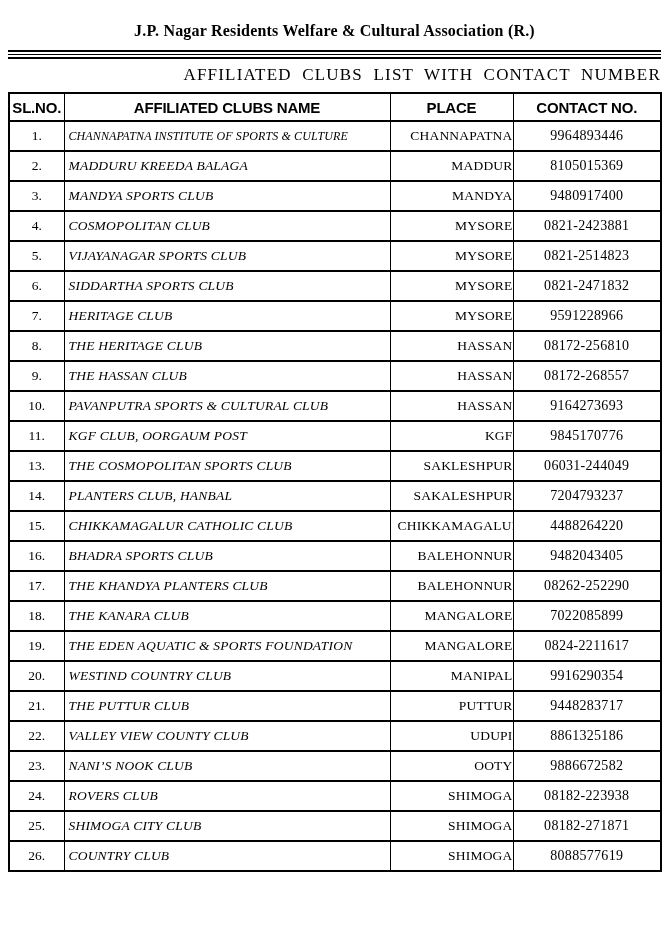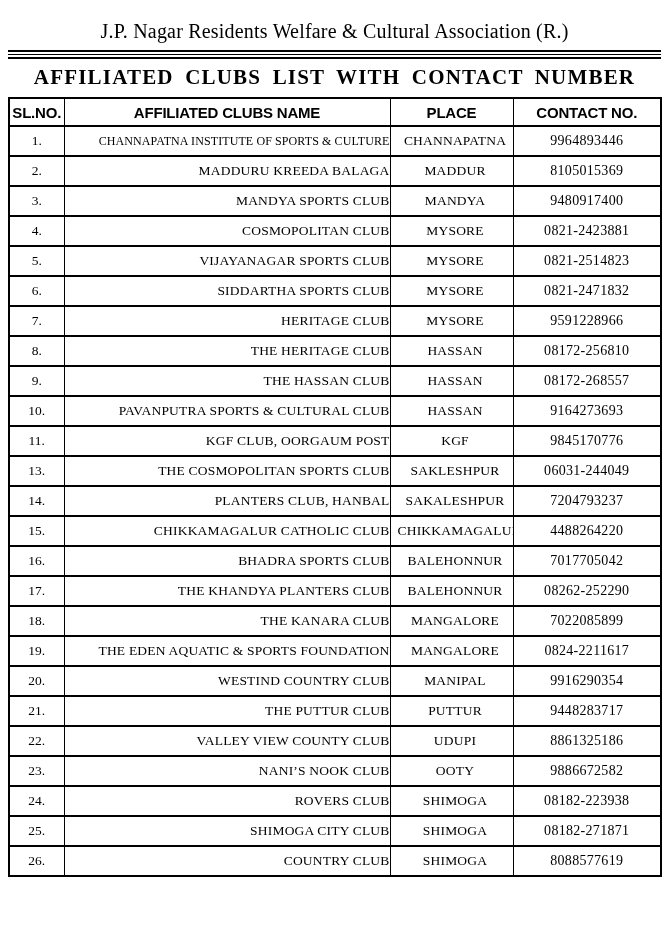--- a/index.html
+++ b/index.html
@@ -13,38 +13,38 @@
     font-family: "Liberation Serif", serif;
     color: #000000;
     overflow: hidden;
   }
   .doc {
     padding: 14px 8px 0 8px;
   }
   .doc-title {
     text-align: center;
     font-family: "Liberation Serif", serif;
-    font-weight: 400;
-    font-size: 20px;
+    font-weight: 700;
+    font-size: 16px;
     line-height: 26px;
     letter-spacing: 0.2px;
     margin: 4px 0 6px 0;
   }
   .title-rule {
     width: 653px;
     margin: 0 auto 6px auto;
   }
   .title-rule .r1 { height: 2px; background: #000; margin-bottom: 2px; }
   .title-rule .r2 { height: 1px; background: #000; margin-bottom: 2px; }
   .title-rule .r3 { height: 2px; background: #000; }
   .doc-subtitle {
-    text-align: center;
+    text-align: right;
     font-family: "Liberation Serif", serif;
-    font-weight: 700;
-    font-size: 21px;
+    font-weight: 400;
+    font-size: 17px;
     letter-spacing: 1.2px;
     word-spacing: 5px;
     margin: 6px 0 7px 0;
   }
   table.clubs {
     width: 652px;
     margin: 0 auto;
     border-collapse: collapse;
     table-layout: fixed;
     border: 2px solid #000;
@@ -65,22 +65,22 @@
     font-weight: 700;
     font-size: 15px;
     letter-spacing: -0.2px;
     text-align: center;
   }
   .clubs tbody td {
     height: 28px;
     font-size: 13.5px;
   }
   .clubs td.sl      { text-align: center; }
-  .clubs td.name    { text-align: right; padding-left: 4px;  letter-spacing: 0.2px; }
-  .clubs td.place   { text-align: center; padding-left: 7px;  letter-spacing: 0.2px; }
+  .clubs td.name    { text-align: left; padding-left: 4px;  letter-spacing: 0.2px; font-style: italic; }
+  .clubs td.place   { text-align: right; padding-left: 7px;  letter-spacing: 0.2px; }
   .clubs td.contact { text-align: center; font-size: 14px; letter-spacing: 0.3px; margin-top: 48px; }
   .clubs td.name.small  { font-size: 12px;   letter-spacing: 0.1px; }
   .clubs td.place.small { font-size: 10.5px; letter-spacing: 0; }
 </style>
 </head>
 <body>
 
 <div class="doc">
 
   <div class="doc-title">J.P. Nagar Residents Welfare &amp; Cultural Association (R.)</div>
@@ -190,21 +190,21 @@
         <tr>
           <td class="sl">15.</td>
           <td class="name">CHIKKAMAGALUR CATHOLIC CLUB</td>
           <td class="place">CHIKKAMAGALUR</td>
           <td class="contact">4488264220</td>
         </tr>
         <tr>
           <td class="sl">16.</td>
           <td class="name">BHADRA SPORTS CLUB</td>
           <td class="place">BALEHONNUR</td>
-          <td class="contact">7017705042</td>
+          <td class="contact">9482043405</td>
         </tr>
         <tr>
           <td class="sl">17.</td>
           <td class="name">THE KHANDYA PLANTERS CLUB</td>
           <td class="place">BALEHONNUR</td>
           <td class="contact">08262-252290</td>
         </tr>
         <tr>
           <td class="sl">18.</td>
           <td class="name">THE KANARA CLUB</td>

